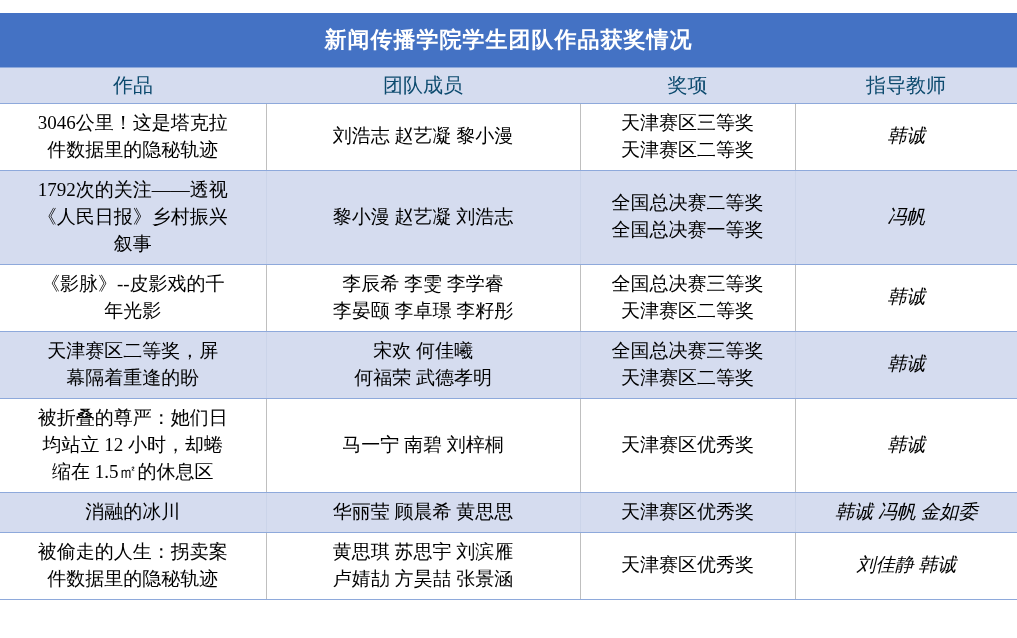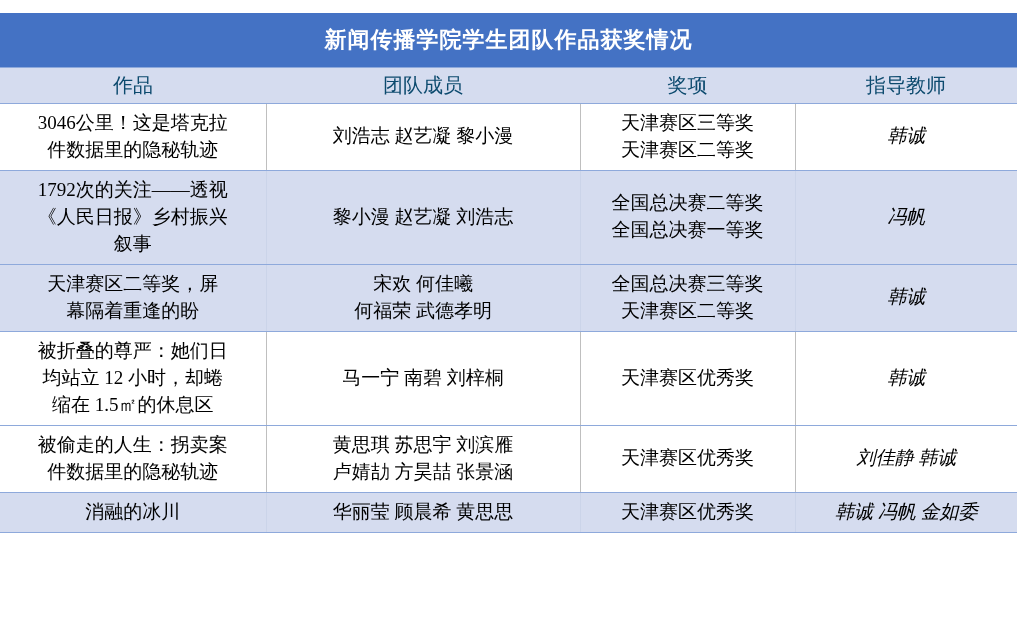--- a/index.html
+++ b/index.html
@@ -135,20 +135,37 @@
             <span class="cell-line">黎小漫  赵艺凝  刘浩志</span>
           </td>
           <td>
             <span class="cell-line">全国总决赛二等奖</span>
             <span class="cell-line">全国总决赛一等奖</span>
           </td>
           <td>
             <span class="cell-line">冯帆</span>
           </td>
         </tr>
+        <tr class="data-row row-white">
+          <td>
+            <span class="cell-line">《影脉》--皮影戏的千</span>
+            <span class="cell-line">年光影</span>
+          </td>
+          <td>
+            <span class="cell-line">李辰希  李雯  李学睿</span>
+            <span class="cell-line">李晏颐  李卓璟  李籽彤</span>
+          </td>
+          <td>
+            <span class="cell-line">全国总决赛三等奖</span>
+            <span class="cell-line">天津赛区二等奖</span>
+          </td>
+          <td>
+            <span class="cell-line">韩诚</span>
+          </td>
+        </tr>
         <tr class="data-row row-tint">
           <td>
             <span class="cell-line">天津赛区二等奖，屏</span>
             <span class="cell-line">幕隔着重逢的盼</span>
           </td>
           <td>
             <span class="cell-line">宋欢  何佳曦</span>
             <span class="cell-line">何福荣  武德孝明</span>
           </td>
           <td>
@@ -168,45 +185,45 @@
           <td>
             <span class="cell-line">马一宁  南碧  刘梓桐</span>
           </td>
           <td>
             <span class="cell-line">天津赛区优秀奖</span>
           </td>
           <td>
             <span class="cell-line">韩诚</span>
           </td>
         </tr>
+        <tr class="data-row row-tint">
+          <td>
+            <span class="cell-line">消融的冰川</span>
+          </td>
+          <td>
+            <span class="cell-line">华丽莹  顾晨希  黄思思</span>
+          </td>
+          <td>
+            <span class="cell-line">天津赛区优秀奖</span>
+          </td>
+          <td>
+            <span class="cell-line">韩诚  冯帆  金如委</span>
+          </td>
+        </tr>
         <tr class="data-row row-white">
           <td>
             <span class="cell-line">被偷走的人生：拐卖案</span>
             <span class="cell-line">件数据里的隐秘轨迹</span>
           </td>
           <td>
             <span class="cell-line">黄思琪  苏思宇  刘滨雁</span>
             <span class="cell-line">卢婧劼  方昊喆  张景涵</span>
           </td>
           <td>
             <span class="cell-line">天津赛区优秀奖</span>
           </td>
           <td>
             <span class="cell-line">刘佳静  韩诚</span>
-          </td>
-        </tr>
-        <tr class="data-row row-tint">
-          <td>
-            <span class="cell-line">消融的冰川</span>
-          </td>
-          <td>
-            <span class="cell-line">华丽莹  顾晨希  黄思思</span>
-          </td>
-          <td>
-            <span class="cell-line">天津赛区优秀奖</span>
-          </td>
-          <td>
-            <span class="cell-line">韩诚  冯帆  金如委</span>
           </td>
         </tr>
       </tbody>
   </table>
 </div>
 
 </body></html>

